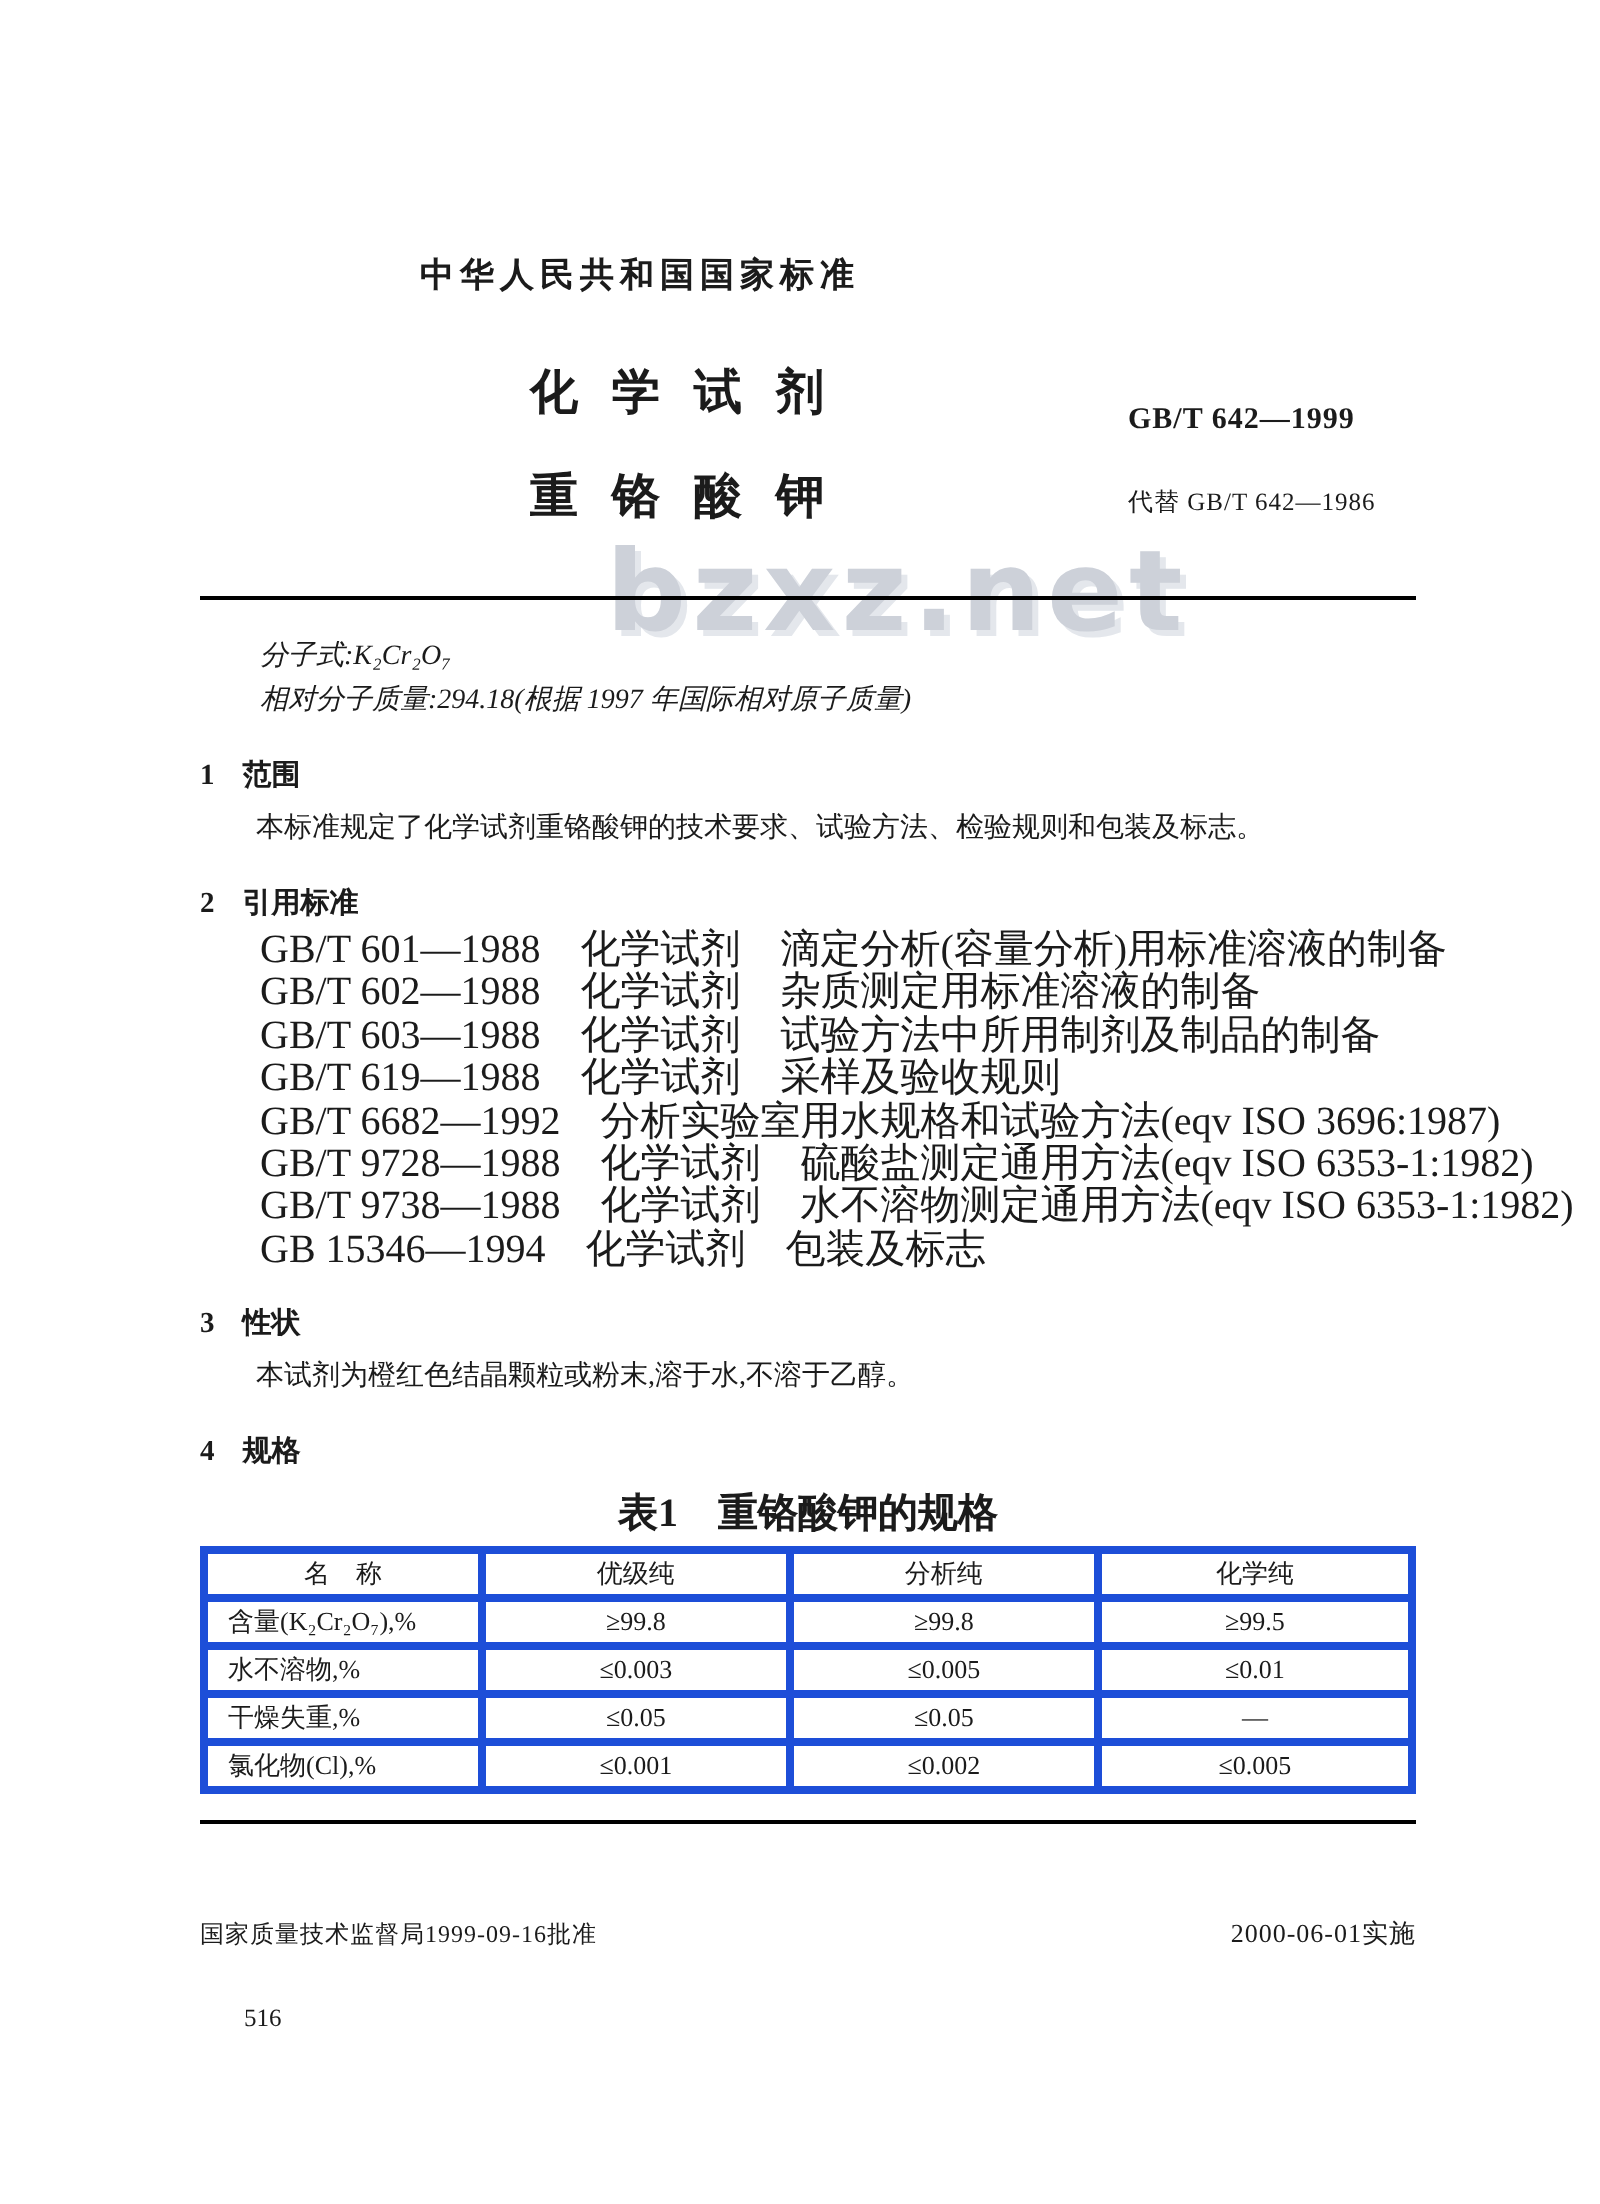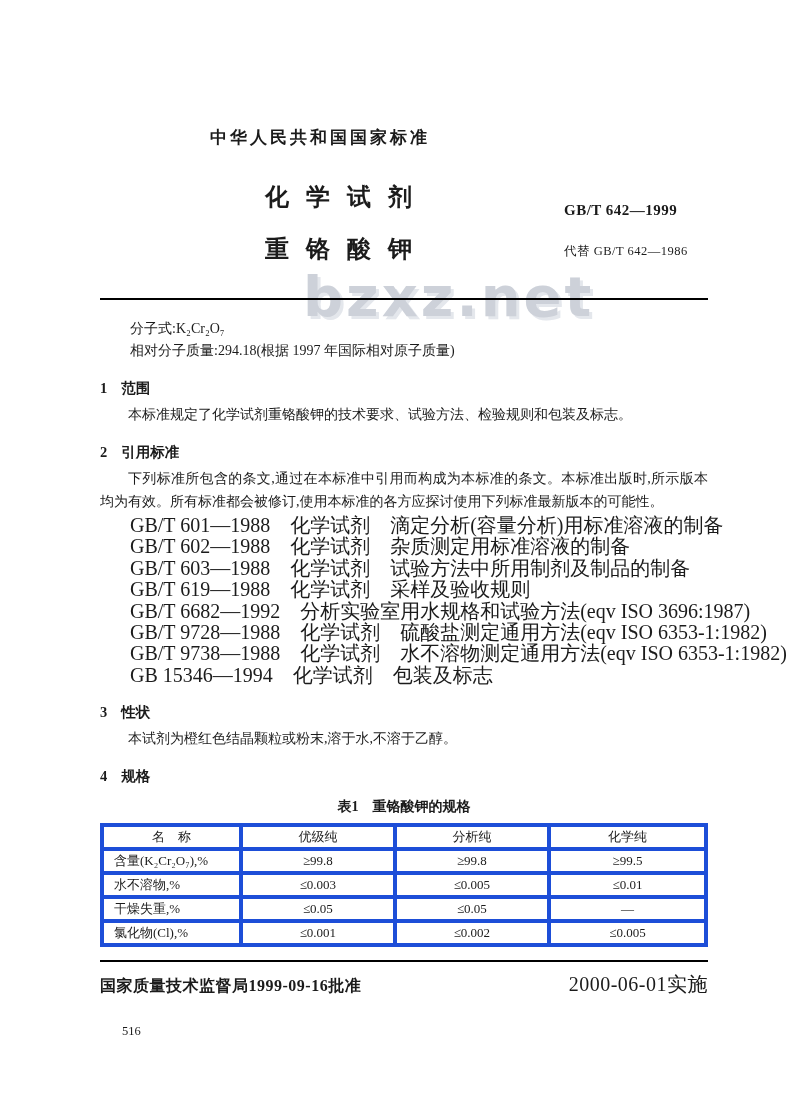--- a/index.html
+++ b/index.html
@@ -45,58 +45,58 @@
     font-size: 13.5px; font-weight: bold; line-height: 22px;
     letter-spacing: 0.3px;
   }
 
   .std-num-block { position: absolute; left: 464px; top: 76px; width: 160px; }
   .std-num { font-size: 15px; font-weight: bold; letter-spacing: 0.5px; }
   .std-replaces { font-size: 12.5px; margin-top: 24px; letter-spacing: 0.5px; }
 
   .rule-top { border: none; border-top: 2.5px solid #000; margin-top: 30px; }
 
-  .preamble { margin-top: 18px; margin-left: 30px; font-size: 14px; line-height: 22px; }
+  .preamble { margin-top: 18px; margin-left: 30px; font-size: 14px; line-height: 22px; font-style: italic; }
 
   .section-heading { margin-top: 15px; font-size: 14.5px; font-weight: bold; line-height: 22px; }
   .section-heading .sec-num { display: inline-block; margin-right: 14px; }
 
   .para {
     margin-top: 4px;
     font-size: 14px; line-height: 23px;
     text-indent: 2em;
     text-align: justify;
   }
 
   .ref-list { margin-top: 2px; margin-left: 30px; }
   .ref-item { font-size: 20px; line-height: 21.4px; white-space: nowrap; }
 
   .table-caption {
     margin-top: 10px; margin-bottom: 6px;
-    text-align: center; font-size: 14px; font-weight: bold; line-height: 20px;
+    text-align: center; font-size: 20px; font-weight: bold; line-height: 20px;
   }
 
   table.spec-table { width: 100%; border-collapse: collapse; table-layout: fixed; }
   .spec-table th, .spec-table td {
     border: 4px solid #1d4ed8;
     font-size: 13px; font-weight: normal;
     height: 24px; text-align: center; vertical-align: middle;
     padding: 1px 4px;
   }
   .spec-table col.c1 { width: 23%; }
   .spec-table col.c2 { width: 25.5%; }
   .spec-table col.c3 { width: 25.5%; }
   .spec-table col.c4 { width: 26%; }
   .spec-table td.name-cell { text-align: left; padding-left: 10px; }
 
   .rule-bottom { border: none; border-top: 2.5px solid #000; margin-top: 13px; }
 
   .footer-row { display: flex; justify-content: space-between; align-items: baseline; margin-top: 9px; }
-  .footer-approval { font-size: 16px; font-weight: bold; letter-spacing: 0.5px; }
-  .footer-impl { font-size: 20px; letter-spacing: 0.5px; }
+  .footer-approval { font-size: 12px; font-weight: normal; letter-spacing: 0.5px; }
+  .footer-impl { font-size: 13px; letter-spacing: 0.5px; margin-top: 37px; }
 
   .page-number { margin-top: 26px; margin-left: 22px; font-size: 12.5px; }
 </style>
 </head>
 <body>
 
 <div class="page">
 
   <div class="watermark">bzxz.net</div>
 
@@ -127,21 +127,20 @@
     </div>
 
     <div class="section-heading">
       <span class="sec-num">1</span><span>范围</span>
     </div>
     <div class="para">本标准规定了化学试剂重铬酸钾的技术要求、试验方法、检验规则和包装及标志。</div>
 
     <div class="section-heading">
       <span class="sec-num">2</span><span>引用标准</span>
     </div>
-    <div class="para">下列标准所包含的条文,通过在本标准中引用而构成为本标准的条文。本标准出版时,所示版本均为有效。所有标准都会被修订,使用本标准的各方应探讨使用下列标准最新版本的可能性。</div>
 
     <div class="ref-list">
       <div class="ref-item">GB/T 601—1988　化学试剂　滴定分析(容量分析)用标准溶液的制备</div>
       <div class="ref-item">GB/T 602—1988　化学试剂　杂质测定用标准溶液的制备</div>
       <div class="ref-item">GB/T 603—1988　化学试剂　试验方法中所用制剂及制品的制备</div>
       <div class="ref-item">GB/T 619—1988　化学试剂　采样及验收规则</div>
       <div class="ref-item">GB/T 6682—1992　分析实验室用水规格和试验方法(eqv ISO 3696:1987)</div>
       <div class="ref-item">GB/T 9728—1988　化学试剂　硫酸盐测定通用方法(eqv ISO 6353-1:1982)</div>
       <div class="ref-item">GB/T 9738—1988　化学试剂　水不溶物测定通用方法(eqv ISO 6353-1:1982)</div>
       <div class="ref-item">GB 15346—1994　化学试剂　包装及标志</div>

